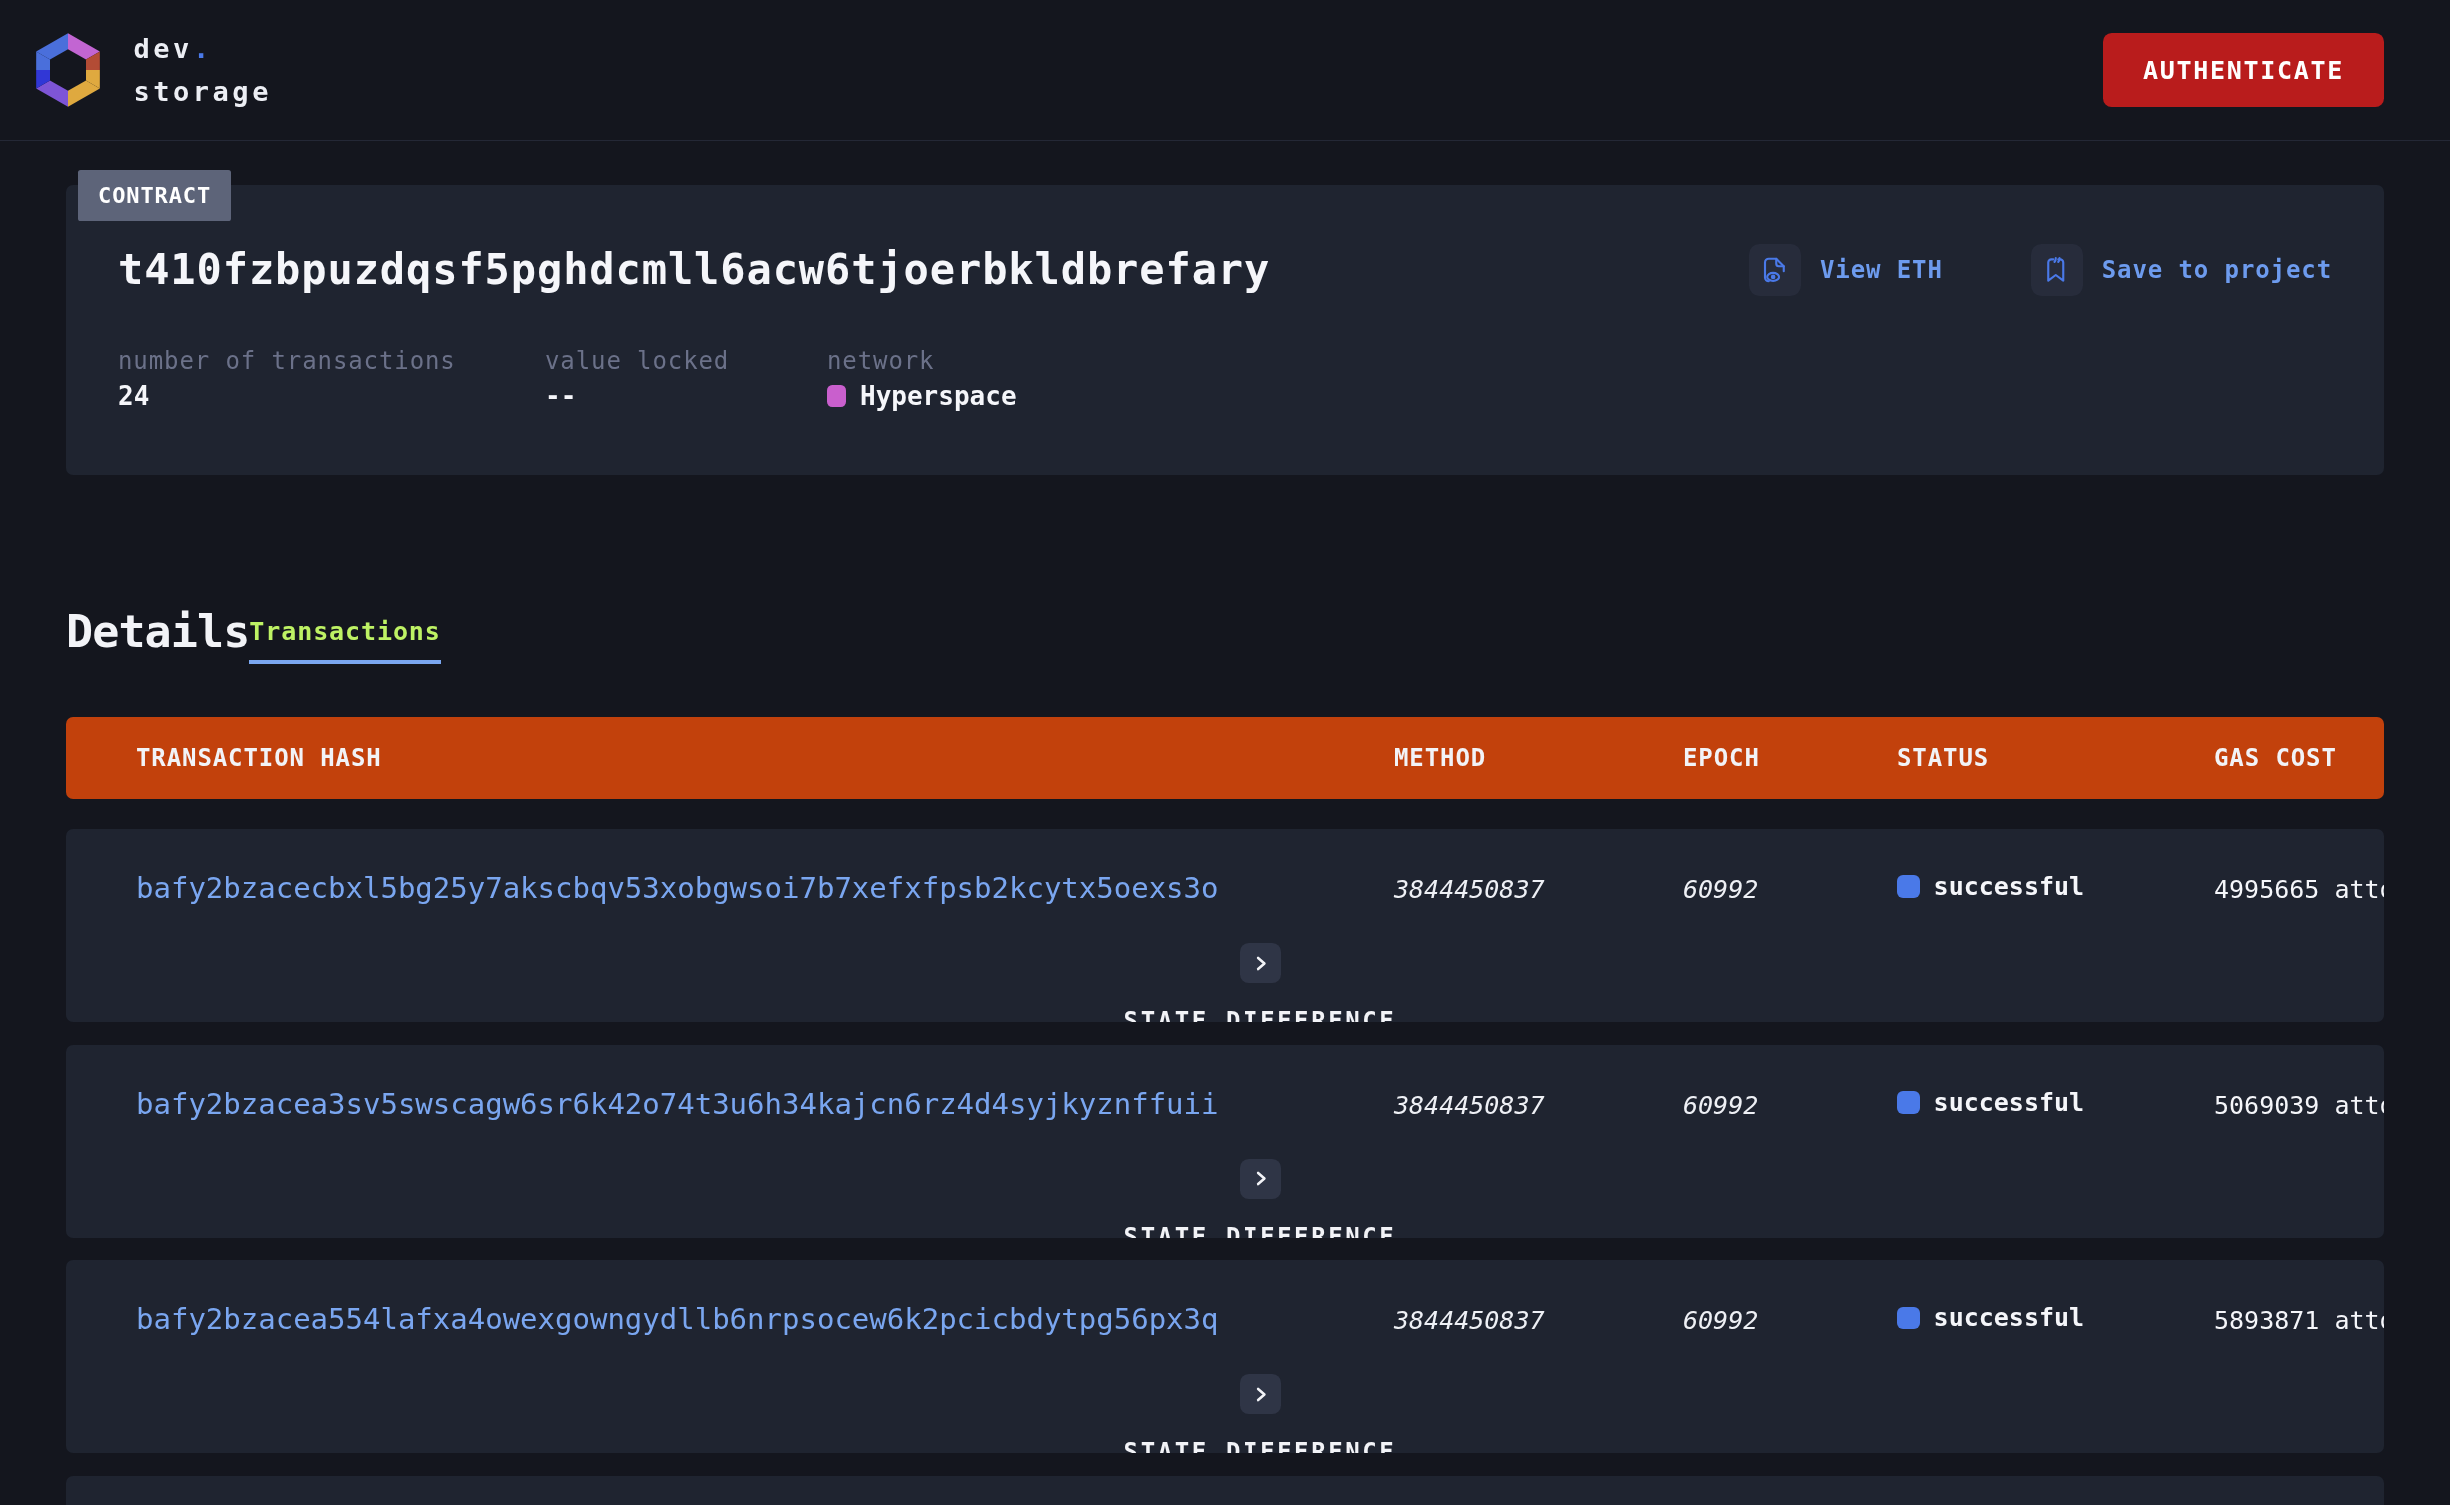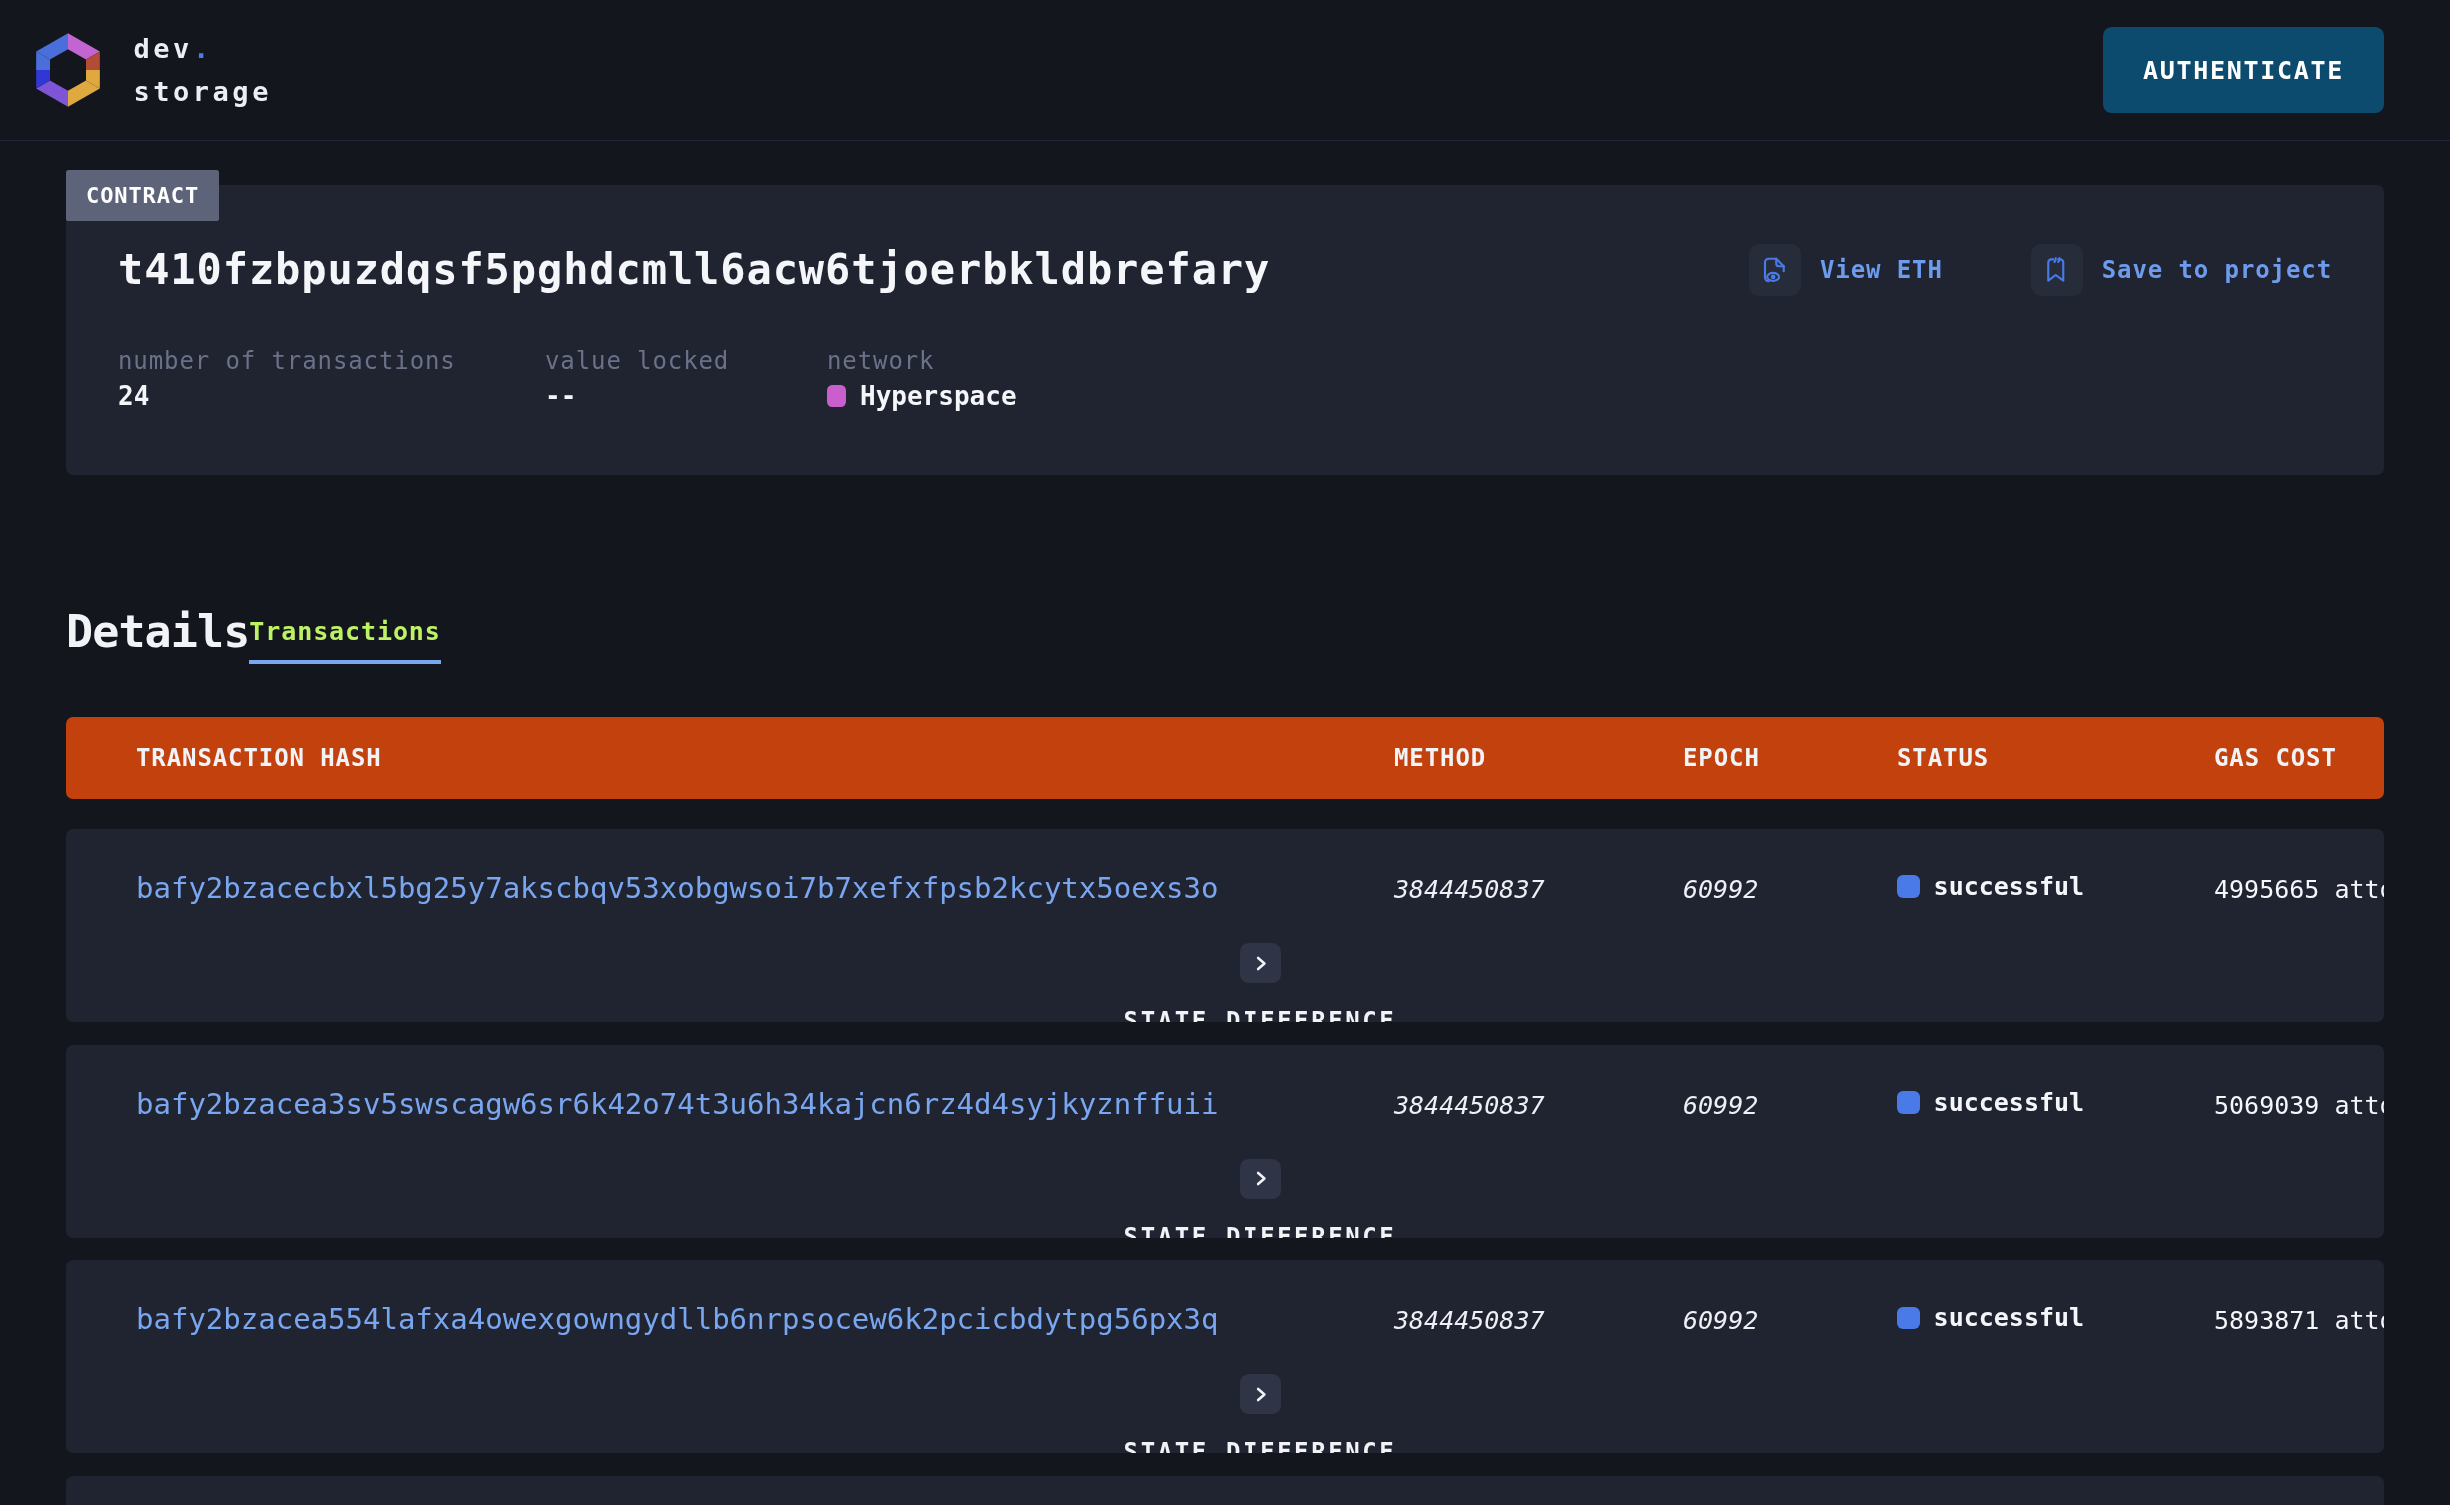--- a/index.html
+++ b/index.html
@@ -11,32 +11,32 @@
   }
   
   .app-header {
     height:141px; display:flex; align-items:center; justify-content:space-between;
     padding:0 66px 0 25px; border-bottom:1.7px solid #242836; background:#14161e;
   }
   .brand { display:flex; align-items:center; gap:22.6px; cursor:pointer; }
   .brand-name { font-size:27px; line-height:43px; letter-spacing:3.5px; font-weight:bold; color:#eceef4; }
   .brand-dot { color:#4a79e8; }
   .auth-btn {
-    background:#0c4a6e; color:#ffffff; border:none; border-radius:8.7px;
-    height:86px; padding:0 40px; font-family:inherit;
+    background:#b91c1c; color:#ffffff; border:none; border-radius:8.7px;
+    height:74px; padding:0 40px; font-family:inherit;
     font-size:25px; font-weight:bold; letter-spacing:1.7px; cursor:pointer;
   }
   
   .content { padding:0 66px; }
   .contract-card {
     position:relative; margin-top:44px; height:290px;
     background:#1f2430; border-radius:7px; padding:54px 52px 0 52px;
   }
   .contract-badge {
-    position:absolute; top:-15px; left:0;
+    position:absolute; top:-15px; left:12px;
     background:#5d6479; color:#ffffff; border-radius:2.6px;
     font-size:22px; font-weight:bold; letter-spacing:0.9px;
     padding:13px 20px;
   }
   .address-row { display:flex; align-items:center; justify-content:space-between; height:61px; }
   .contract-address { font-size:42px; font-weight:bold; letter-spacing:0.9px; color:#f5f6fa; white-space:nowrap; }
   .card-actions { display:flex; align-items:center; gap:88px; }
   .action { display:flex; align-items:center; gap:19px; cursor:pointer; }
   .icon-box {
     width:52px; height:52px; border-radius:10.4px; background:#272c3b;

